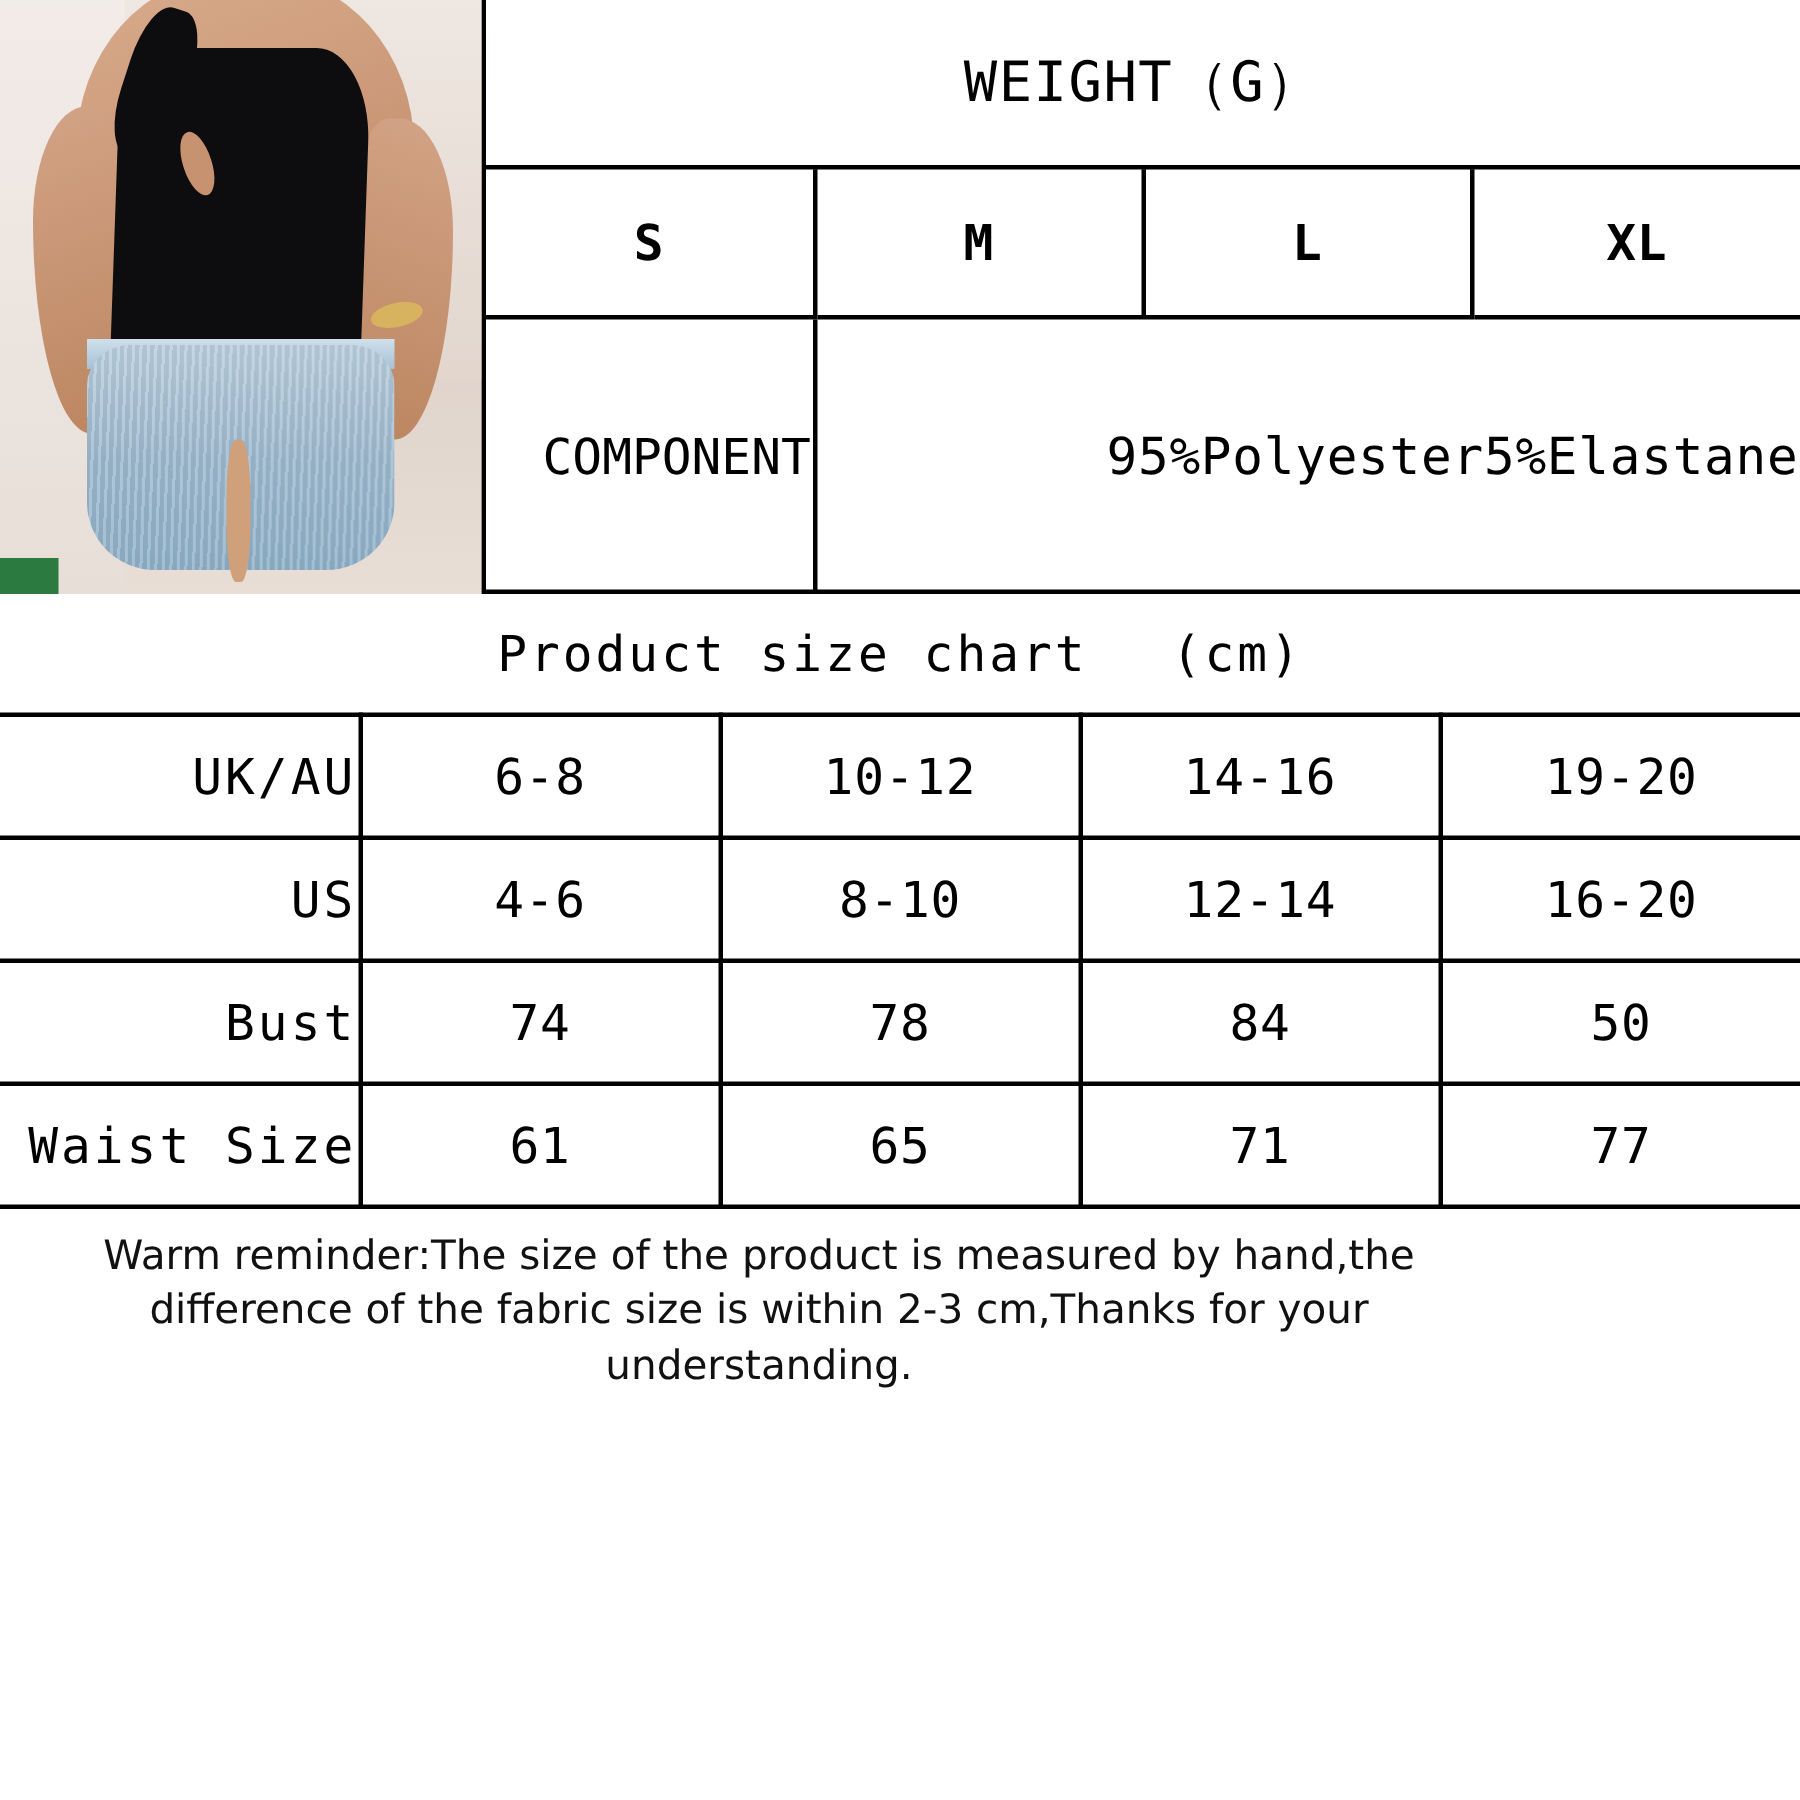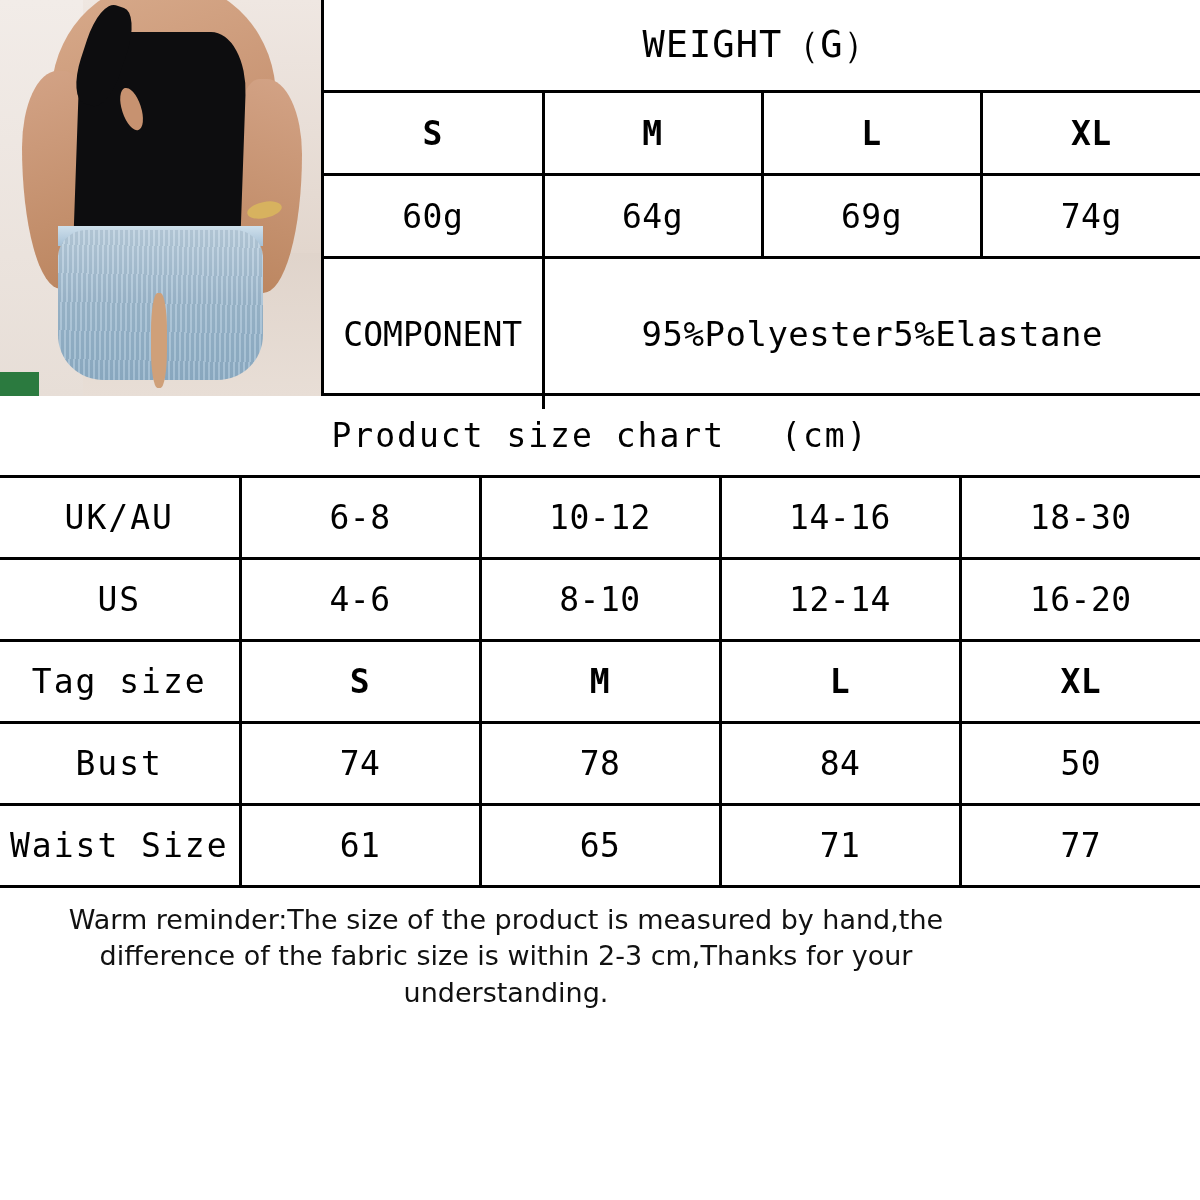--- a/index.html
+++ b/index.html
@@ -178,20 +178,21 @@
     font-weight: bold;
   }
   .weight-table .row-grams td {
     border-bottom: 3px solid #000;
     font-size: 33px;
     height: 78px;
   }
   .weight-table .row-component td {
     font-size: 34px;
     height: 148px;
+    text-align: right;
   }
   .weight-table .row-component td.label {
     font-size: 33px;
     letter-spacing: 0px;
   }
   .weight-table .row-sizes td:first-child,
   .weight-table .row-grams td:first-child,
   .weight-table .row-component td:first-child { border-left: none; }
   .weight-table .row-weight-title td { border-left: none; }
 
@@ -214,20 +215,21 @@
     width: 1200px;
   }
   .size-table td {
     height: 77px;
     font-size: 33px;
   }
   .size-table tr td:first-child { border-left: none; }
   .size-table tr td:last-child { border-right: none; }
   .size-table .label-cell {
     letter-spacing: 2px;
+    text-align: right;
   }
   .size-table .bold-cell { font-weight: bold; }
   .size-table tr:last-child td { border-bottom: 3px solid #000; }
 
   
   .note {
     padding: 14px 40px 0 40px;
     text-align: center;
     font-family: "DejaVu Sans", sans-serif;
     font-size: 27px;
@@ -264,26 +266,20 @@
       <tbody>
           <tr class="row-weight-title">
         <td colspan="4">WEIGHT（G）</td>
       </tr>
       <tr class="row-sizes">
         <td>S</td>
         <td>M</td>
         <td>L</td>
         <td>XL</td>
       </tr>
-      <tr class="row-grams">
-        <td>60g</td>
-        <td>64g</td>
-        <td>69g</td>
-        <td>74g</td>
-      </tr>
       <tr class="row-component">
         <td class="label">COMPONENT</td>
         <td colspan="3">95%Polyester5%Elastane</td>
       </tr>
     </tbody>
       </table>
   </div>
 
   <table class="size-table">
     <tbody>
@@ -294,37 +290,30 @@
           <span>(cm)</span>
         </div>
       </td>
     </tr>
 
     <tr>
       <td class="label-cell">UK/AU</td>
       <td>6-8</td>
       <td>10-12</td>
       <td>14-16</td>
-      <td>18-30</td>
+      <td>19-20</td>
     </tr>
     <tr>
       <td class="label-cell">US</td>
       <td>4-6</td>
       <td>8-10</td>
       <td>12-14</td>
       <td>16-20</td>
     </tr>
     <tr>
-      <td class="label-cell">Tag size</td>
-      <td class="bold-cell">S</td>
-      <td class="bold-cell">M</td>
-      <td class="bold-cell">L</td>
-      <td class="bold-cell">XL</td>
-    </tr>
-    <tr>
       <td class="label-cell">Bust</td>
       <td>74</td>
       <td>78</td>
       <td>84</td>
       <td>50</td>
     </tr>
     <tr>
       <td class="label-cell">Waist Size</td>
       <td>61</td>
       <td>65</td>

